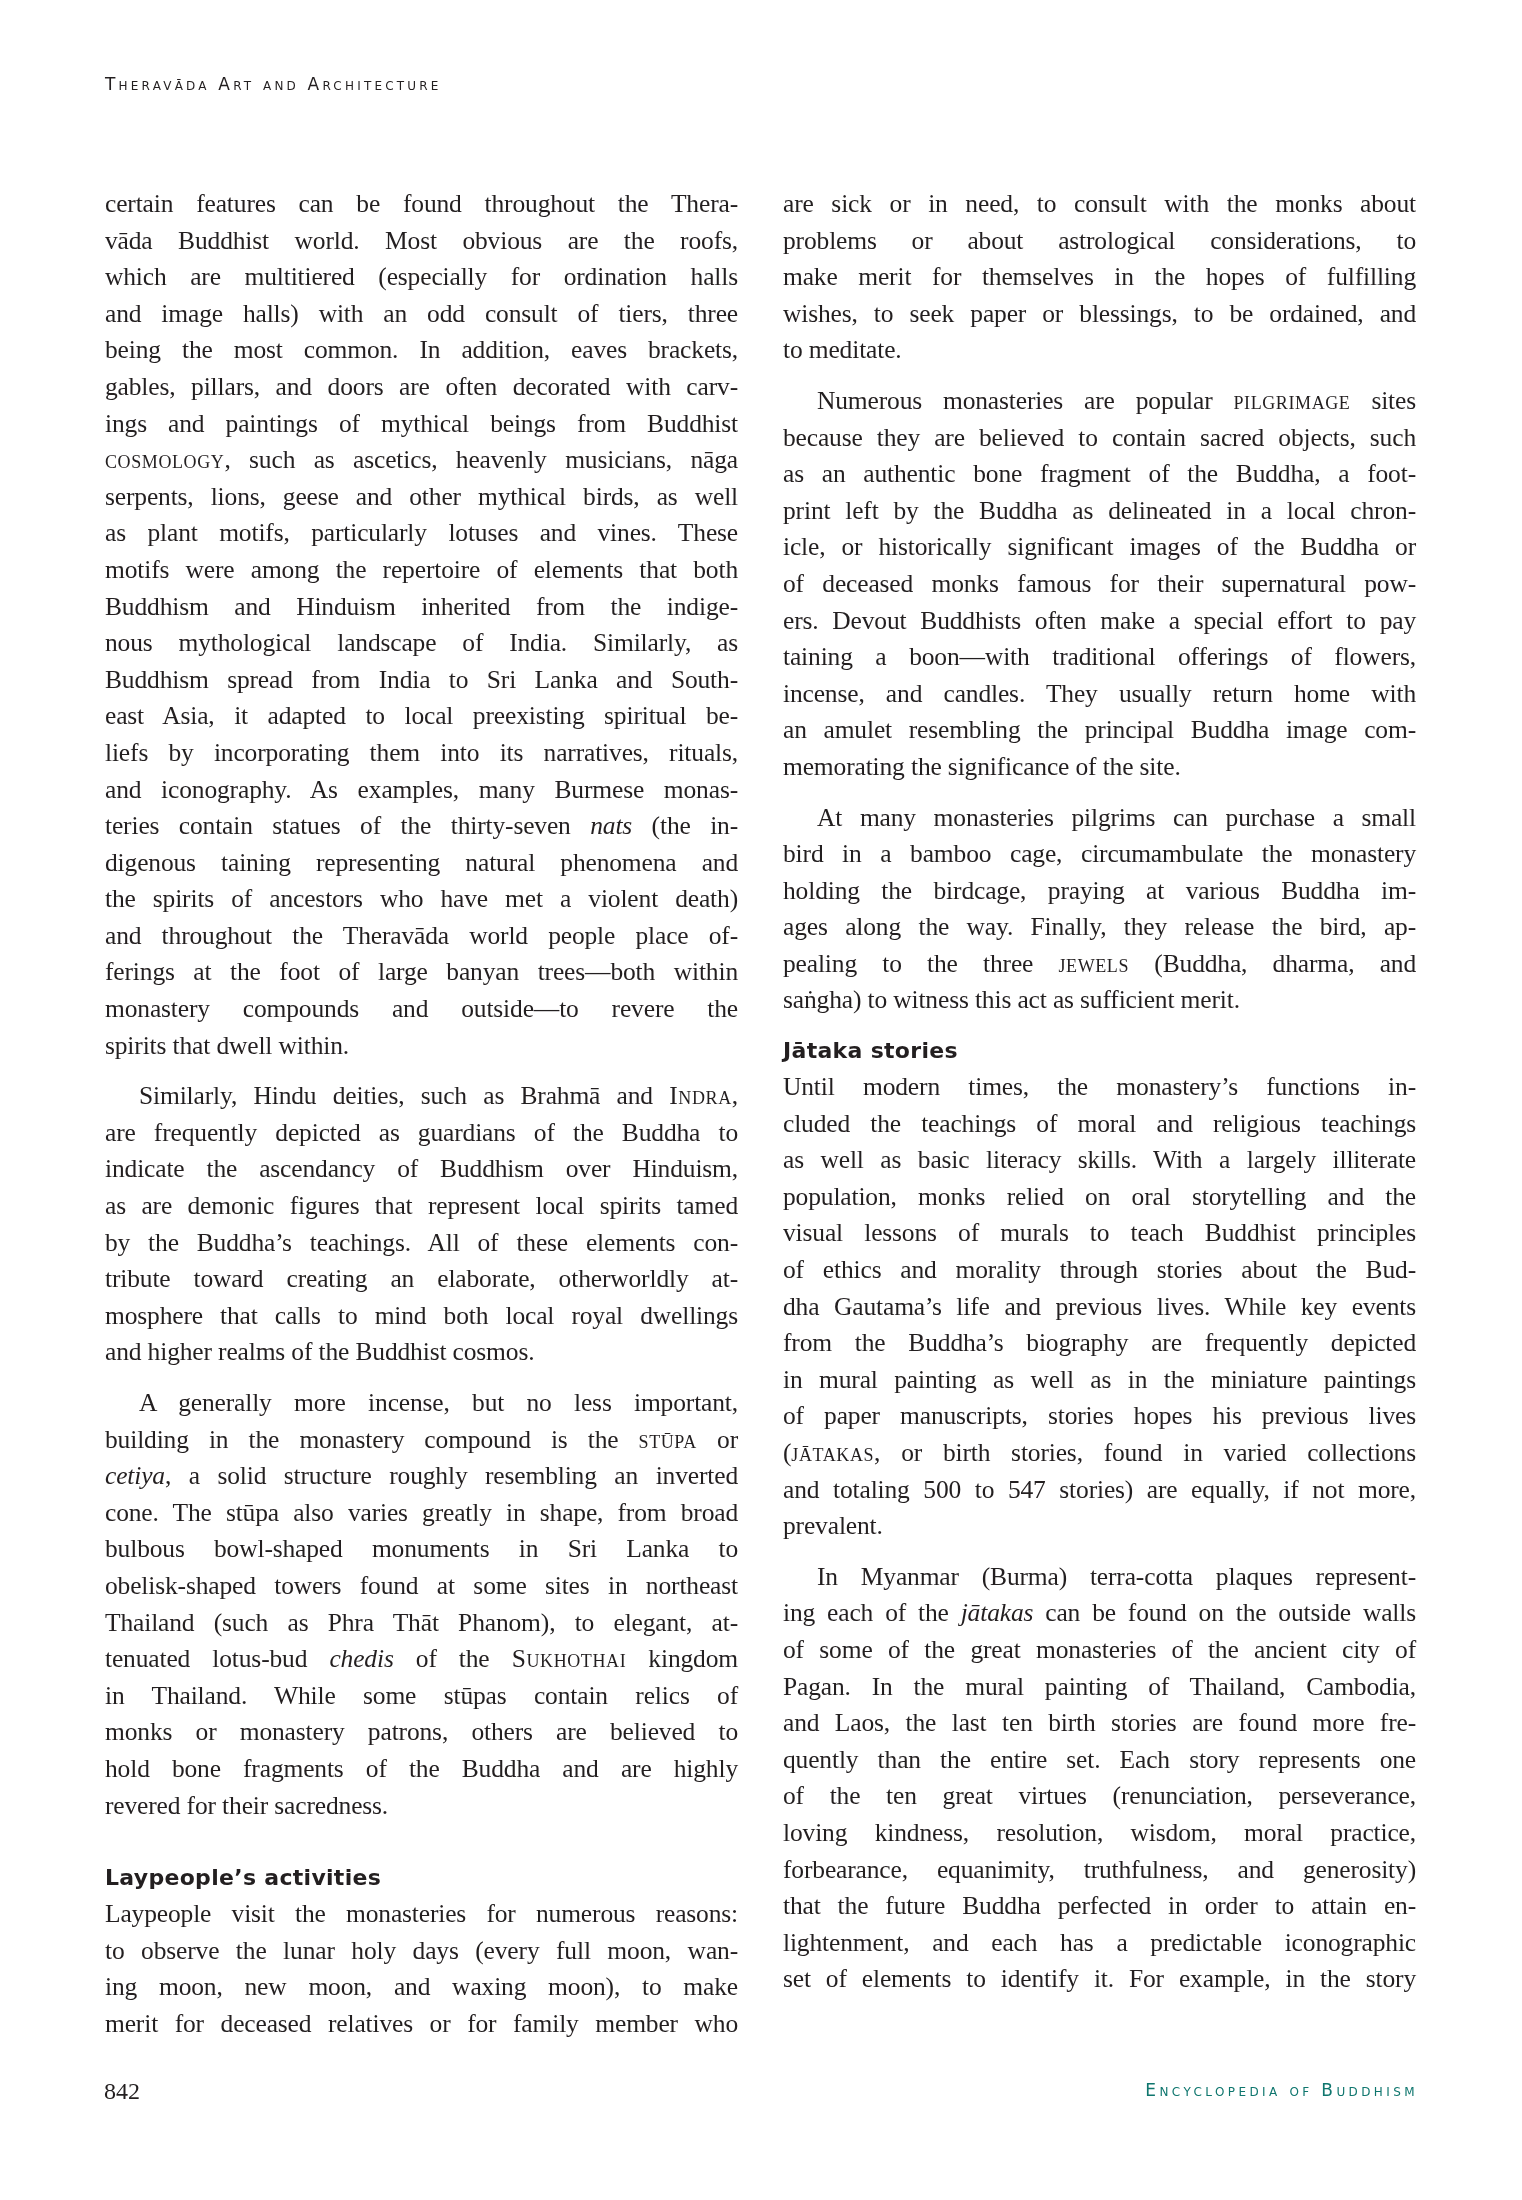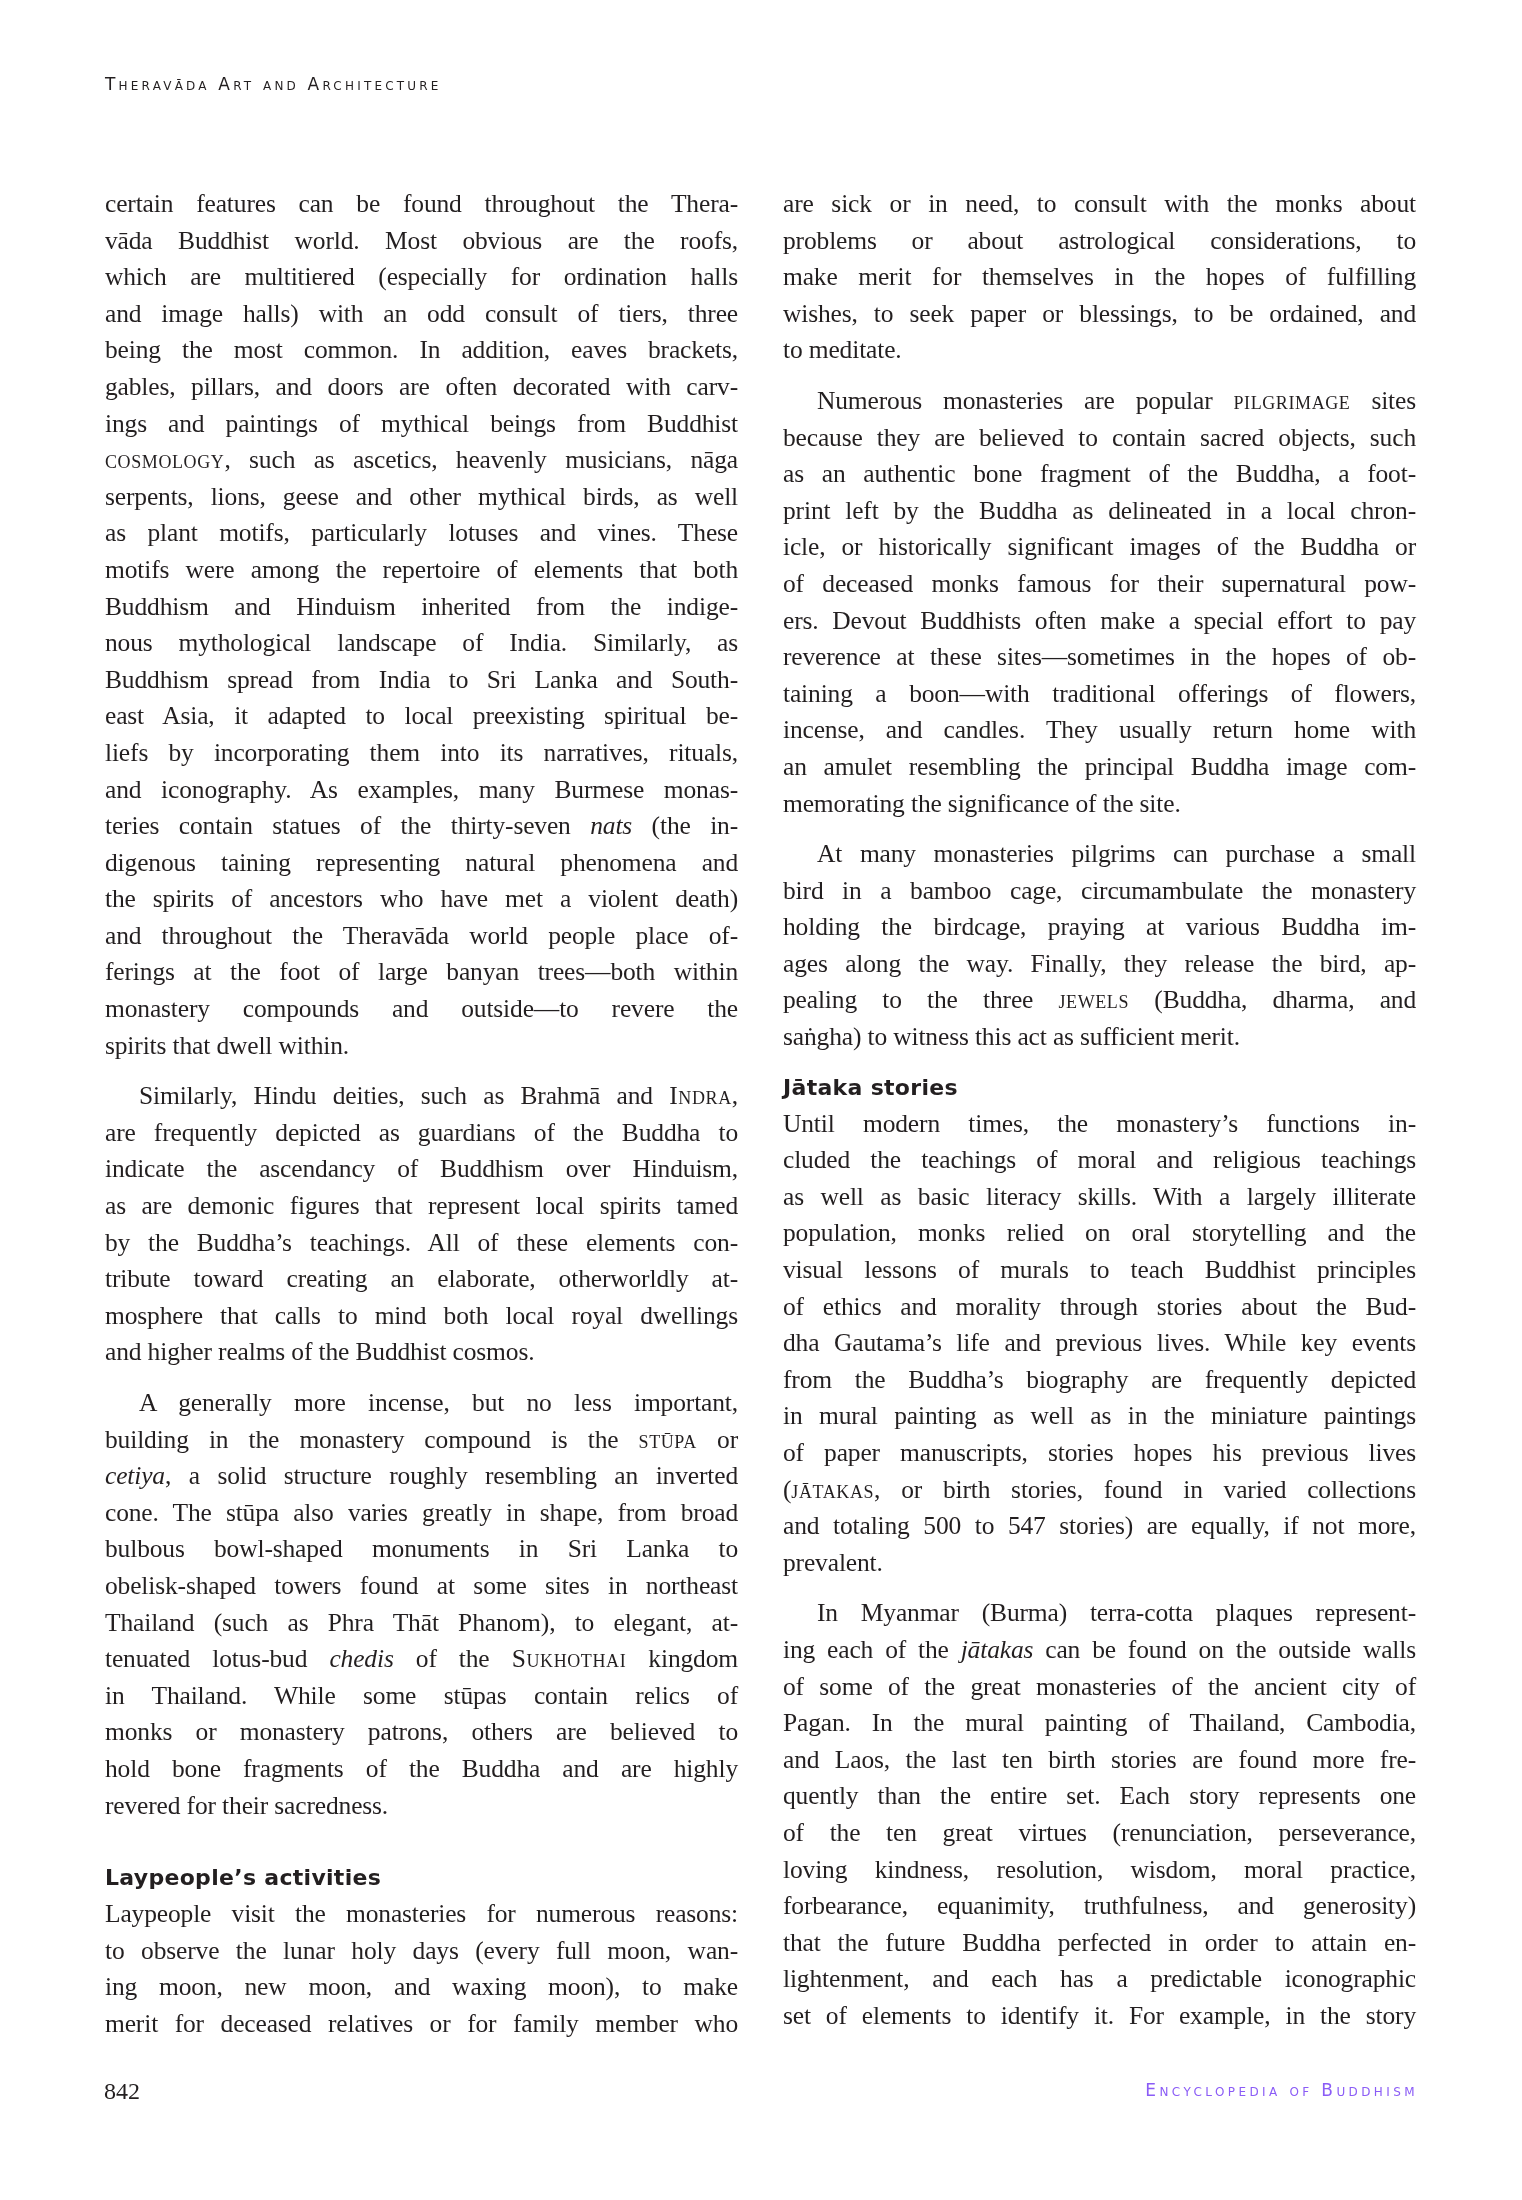--- a/index.html
+++ b/index.html
@@ -28,21 +28,21 @@
   }
   .sc { font-variant: small-caps; text-transform: lowercase; letter-spacing: 0.6px; }
   .it { font-style: italic; }
   .footer-page {
     position: absolute; left: 104px; top: 2078px;
     font-family: "Liberation Serif", serif; font-size: 24px; color: #231f20;
   }
   .footer-title {
     position: absolute; right: 104px; top: 2080px;
     font-family: "DejaVu Sans", sans-serif; font-size: 17px; letter-spacing: 3.4px;
-    font-variant: small-caps; color: #8b5cf6; white-space: nowrap;
+    font-variant: small-caps; color: #0f766e; white-space: nowrap;
   }
 </style>
 </head>
 <body>
 
 <div class="running-head">Theravāda Art and Architecture</div>
 
 <div class="column col-left">
   <div>
       <div class="line">certain features can be found throughout the Thera-</div>
@@ -116,21 +116,20 @@
     </div>
   <div class="para-gap"></div>
   <div>
       <div class="line indent"><span>Numerous monasteries are popular </span><span class="sc">pilgrimage</span><span> sites</span></div>
       <div class="line">because they are believed to contain sacred objects, such</div>
       <div class="line">as an authentic bone fragment of the Buddha, a foot-</div>
       <div class="line">print left by the Buddha as delineated in a local chron-</div>
       <div class="line">icle, or historically significant images of the Buddha or</div>
       <div class="line">of deceased monks famous for their supernatural pow-</div>
       <div class="line">ers. Devout Buddhists often make a special effort to pay</div>
-      <div class="line">reverence at these sites—sometimes in the hopes of ob-</div>
       <div class="line">taining a boon—with traditional offerings of flowers,</div>
       <div class="line">incense, and candles. They usually return home with</div>
       <div class="line">an amulet resembling the principal Buddha image com-</div>
       <div class="line last">memorating the significance of the site.</div>
     </div>
   <div class="para-gap"></div>
   <div>
       <div class="line indent">At many monasteries pilgrims can purchase a small</div>
       <div class="line">bird in a bamboo cage, circumambulate the monastery</div>
       <div class="line">holding the birdcage, praying at various Buddha im-</div>

